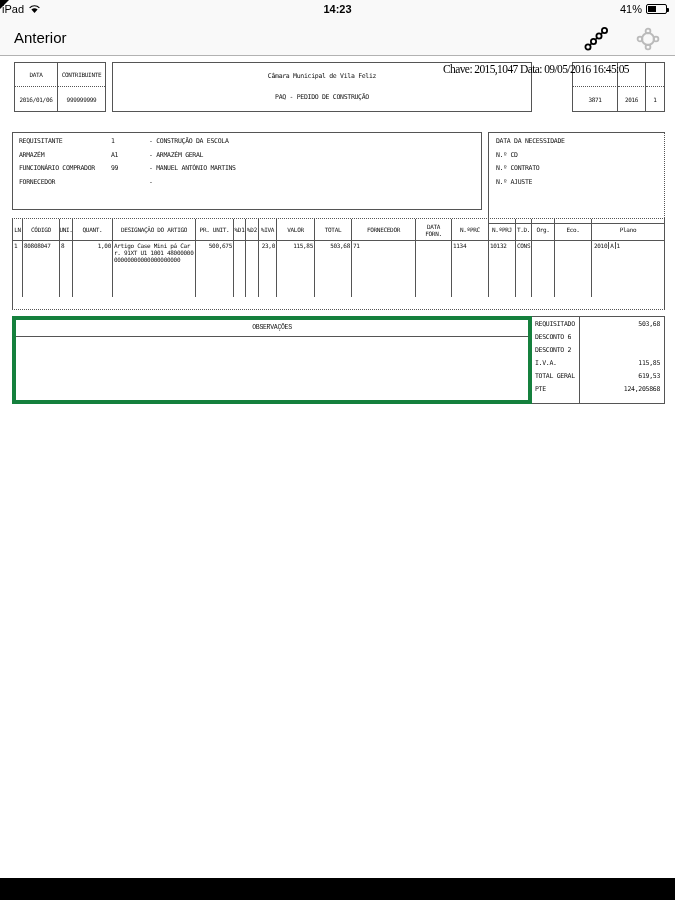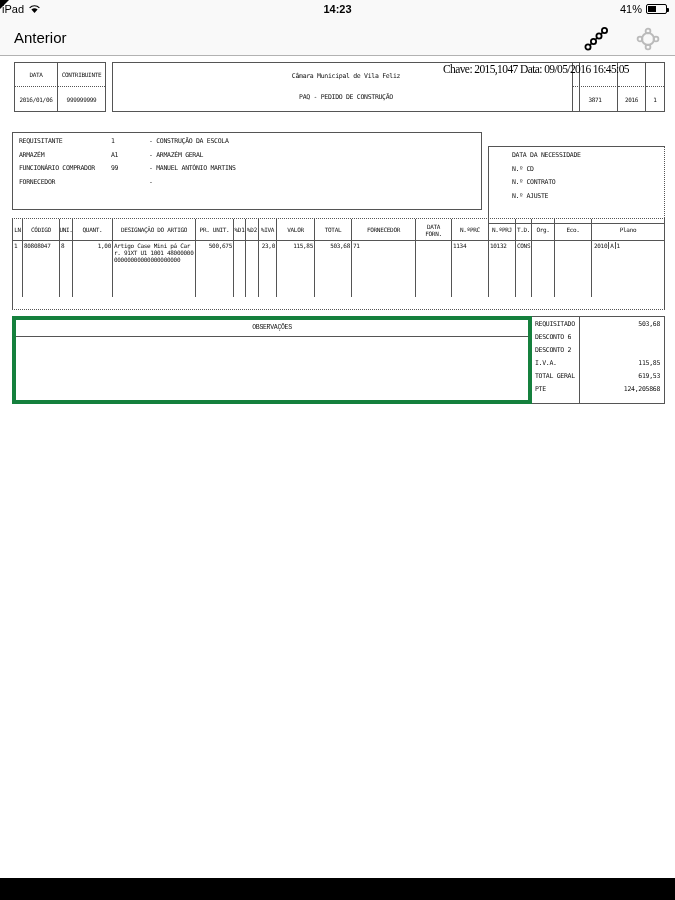--- a/index.html
+++ b/index.html
@@ -37,38 +37,38 @@
     position:absolute; top:57px; left:0; width:675px; height:821px; background:#fff;
     font-family:"DejaVu Sans Mono", monospace; color:#111;
   }
   .t6  { font-size:6.5px; line-height:8px; letter-spacing:-0.3px; }
   .t55 { font-size:6px;  line-height:7px; letter-spacing:-0.3px; }
   
   .hdr-left  { position:absolute; left:14px;  top:5px;  width:92px;  height:50px; border:1px solid #555; display:grid; grid-template-columns:43px 1fr; grid-template-rows:1fr 1fr; }
   .hdr-left > div { display:flex; align-items:center; justify-content:center; border-right:1px solid #555; border-bottom:1px dotted #555; overflow:hidden; }
   .hdr-left > div:nth-child(2n) { border-right:none; }
   .hdr-left > div:nth-child(n+3) { border-bottom:none; }
-  .hdr-center { position:absolute; left:112px; top:5px; width:468px; height:50px; border:1px solid #555; text-align:center; }
+  .hdr-center { position:absolute; left:112px; top:5px; width:420px; height:50px; border:1px solid #555; text-align:center; }
   .hdr-center .l1 { margin-top:9px; }
   .hdr-center .l2 { margin-top:13px; }
   .hdr-right { position:absolute; left:572px; top:5px; width:93px; height:50px; border:1px solid #555; display:grid; grid-template-columns:45px 28px 1fr; grid-template-rows:1fr 1fr; }
   .hdr-right > div { display:flex; align-items:center; justify-content:center; border-right:1px solid #555; border-bottom:1px dotted #555; }
   .hdr-right > div:nth-child(3n) { border-right:none; }
   .hdr-right > div:nth-child(n+4) { border-bottom:none; }
   .overlay-chave {
     position:absolute; left:443px; top:6px; width:230px;
     font-family:"Liberation Serif", serif; font-size:11.5px; color:#000;
     white-space:nowrap; letter-spacing:-0.6px; z-index:3;
   }
   
   .req-left { position:absolute; left:12px; top:75px; width:470px; height:78px; border:1px solid #555; padding:4px 12px 0 6px; }
   .req-row { display:flex; height:13.5px; }
   .req-row .lab { width:92px; }
   .req-row .code { width:38px; }
-  .req-right { position:absolute; left:488px; top:75px; width:177px; height:78px; border:1px solid #555; border-right-style:dotted; padding:4px 0 0 23px;margin-top:14px; }
+  .req-right { position:absolute; left:488px; top:75px; width:177px; height:92px; border:1px solid #555; border-right-style:dotted; padding:4px 0 0 7px; }
   .req-right div { height:13.5px; }
   
   .items { position:absolute; left:12px; top:161px; width:653px; height:92px; border:1px solid #555; border-top-style:dotted; border-bottom-style:dotted; }
   .irow { display:flex; width:100%; }
   .ihead { height:22px; border-bottom:1px solid #555; }
   .ibody { height:56px; }
   .ifoot { height:12px; }
   .icell { border-right:1px solid #555; overflow:hidden; padding:1px; }
   .icell:last-child { border-right:none; }
   .ihead .icell { display:flex; align-items:center; justify-content:center; text-align:center; }

